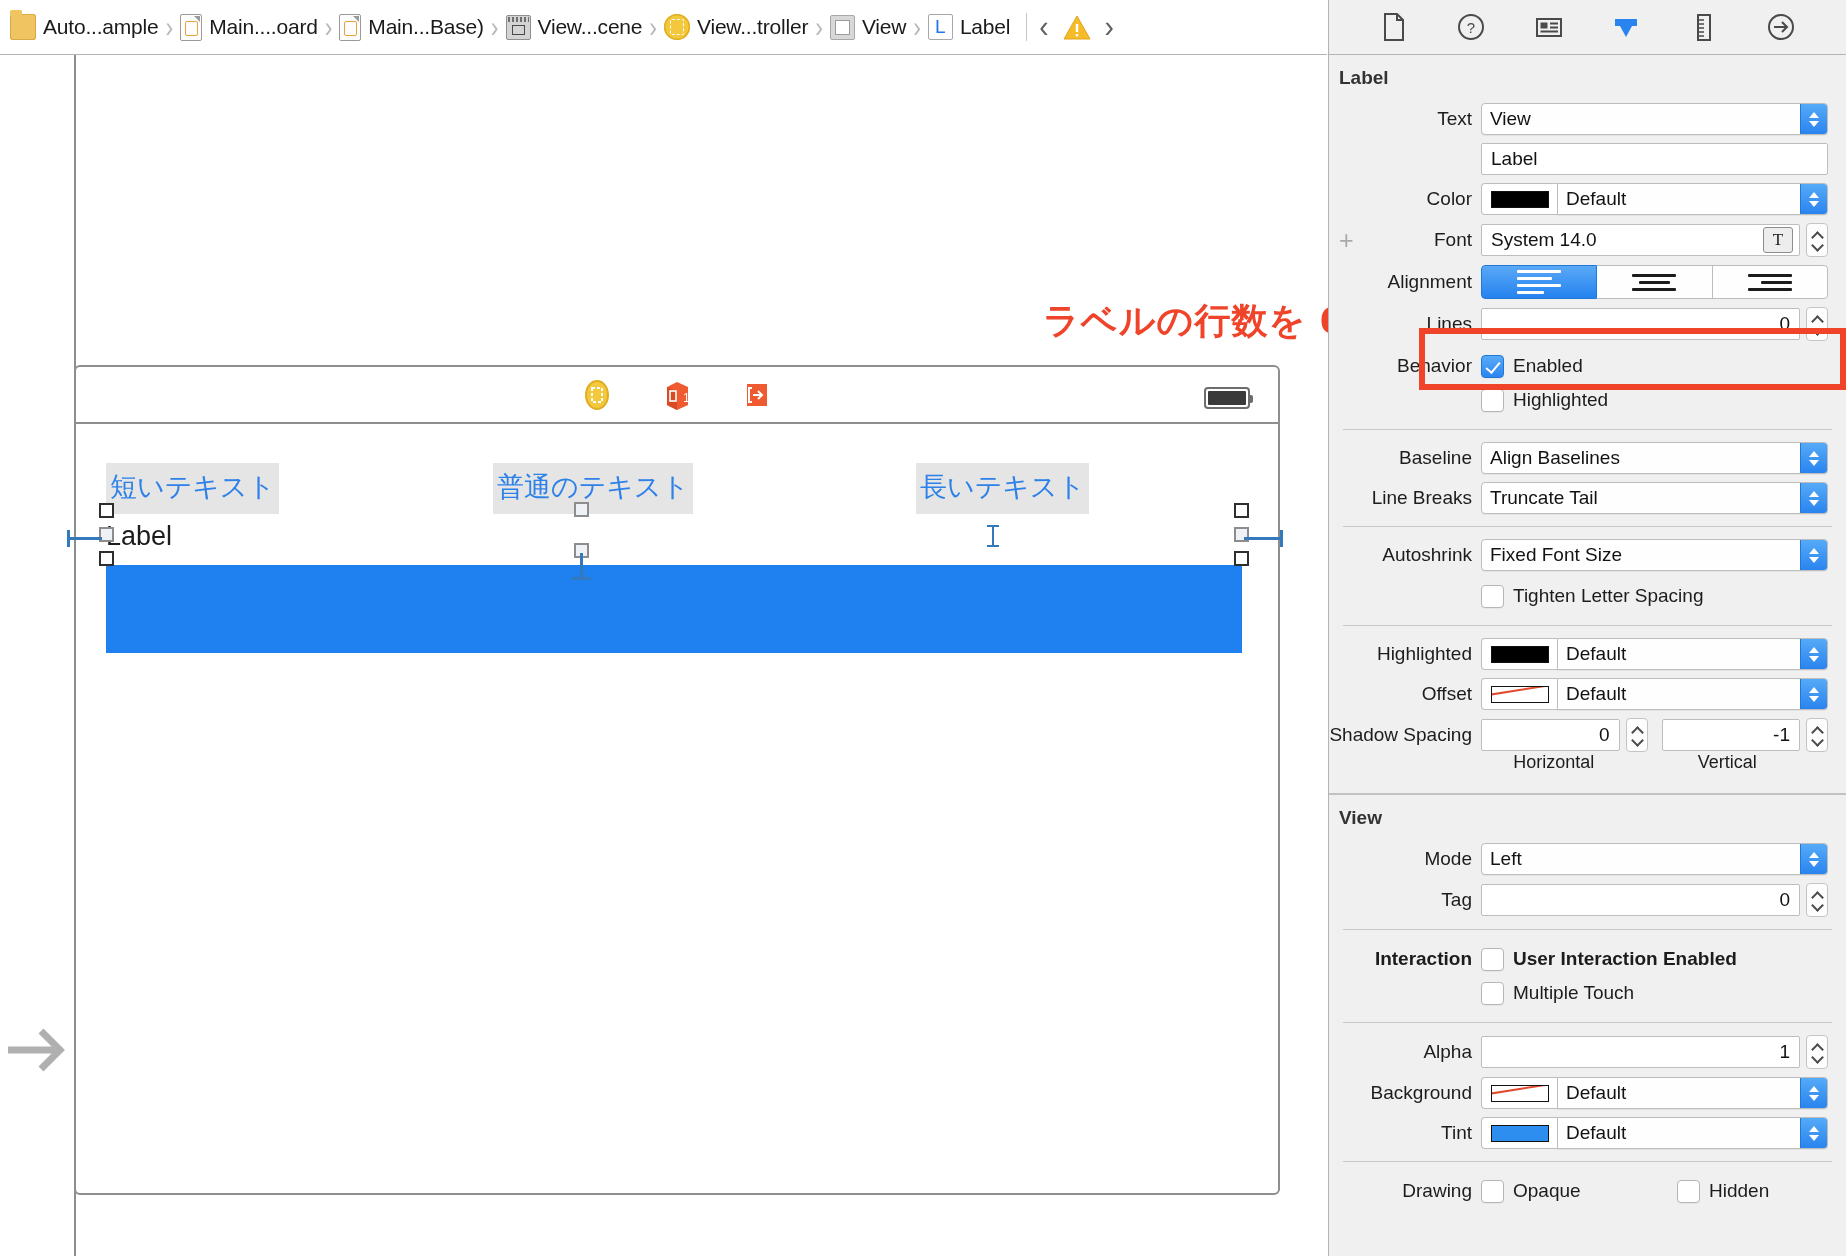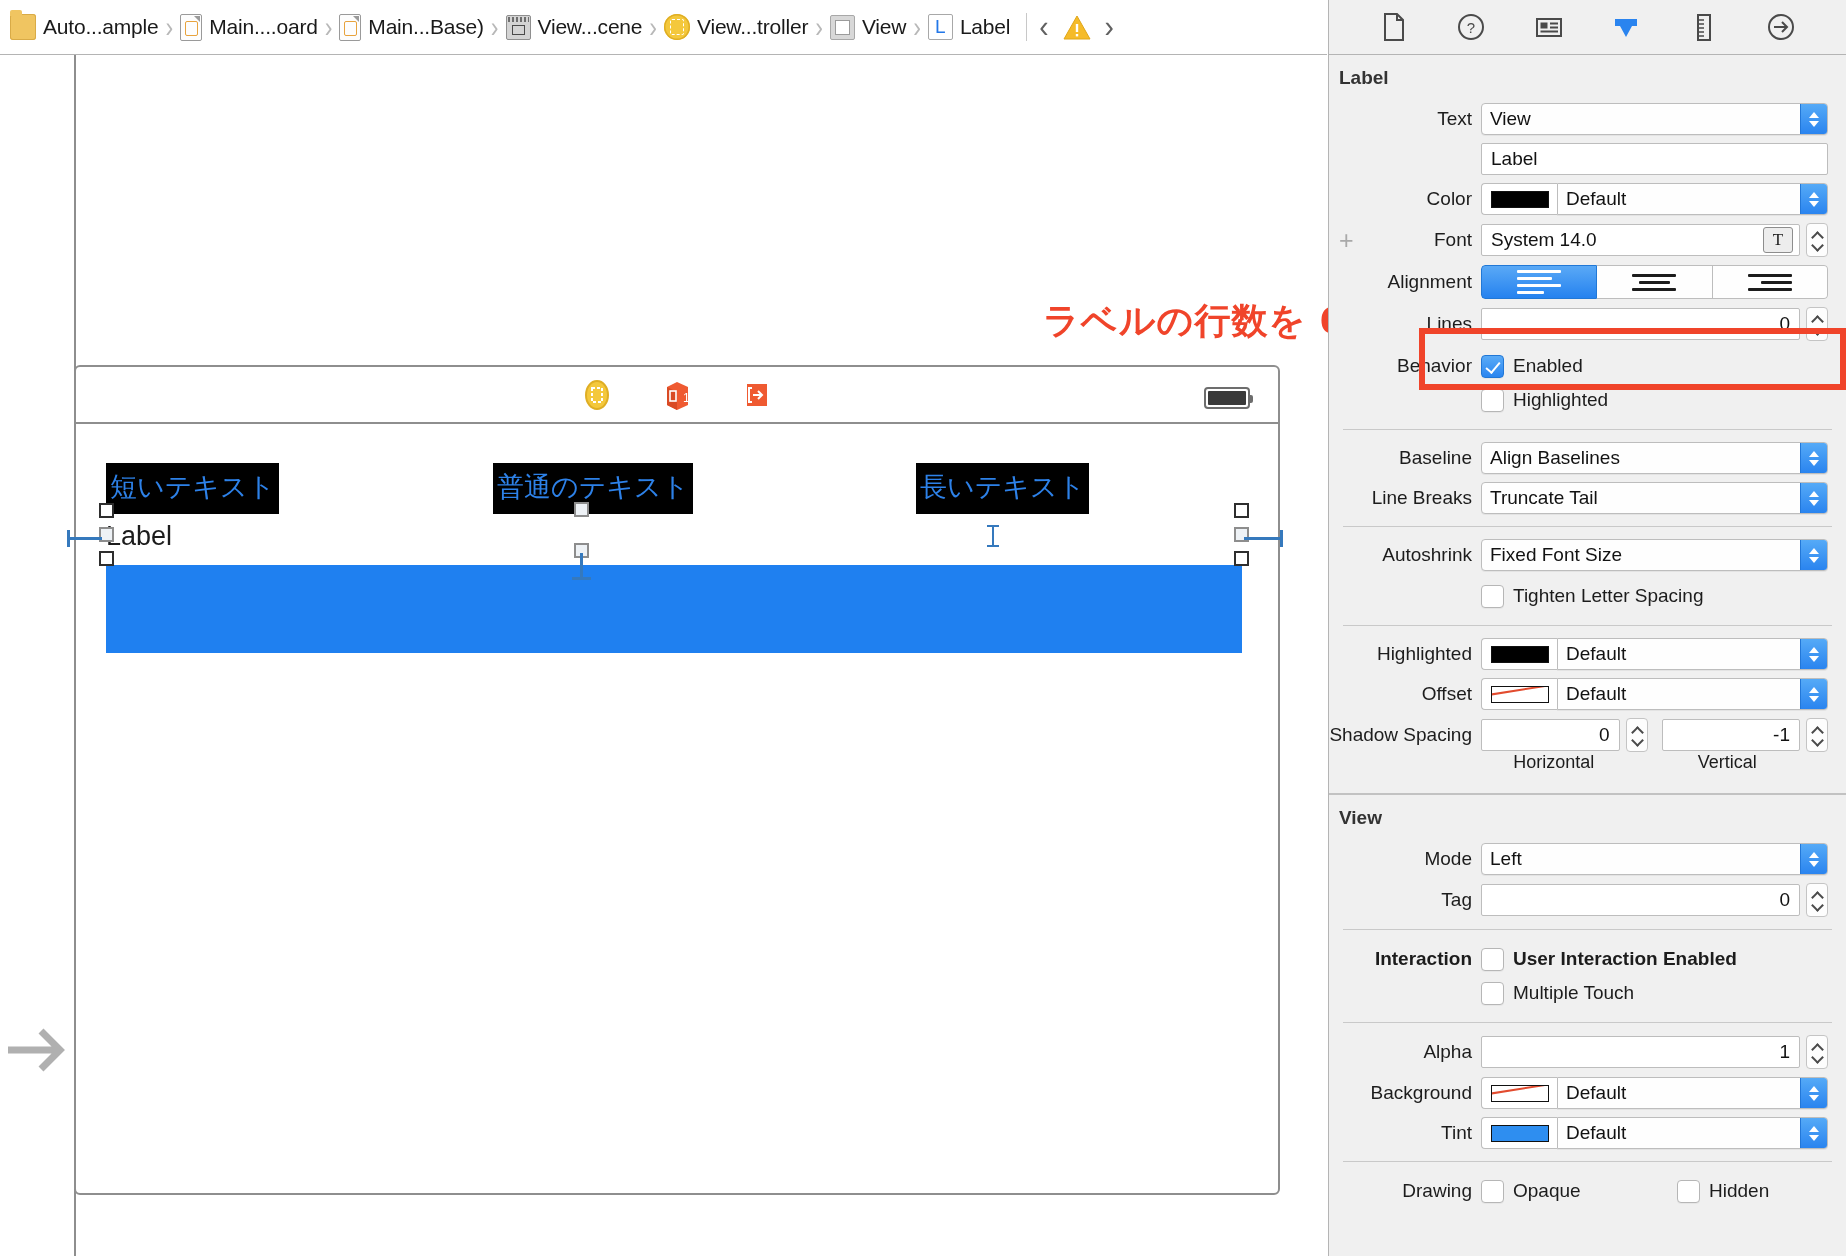--- a/index.html
+++ b/index.html
@@ -155,21 +155,21 @@
     content: ""; position: absolute; left: 2px; top: 2px; right: 2px; bottom: 2px;
     background: #3a3a3a; border-radius: 1px;
   }
   .battery::after {
     content: ""; position: absolute; right: -5px; top: 6px; width: 3px; height: 8px;
     background: #6d6d6d; border-radius: 0 2px 2px 0;
   }
 
   .jp-label {
     position: absolute;
-    background: #000000;
+    background: #e5e5e5;
     color: #2d81e8;
     font-size: 27px;
     font-family: "DejaVu Sans", "Liberation Sans", sans-serif;
     padding: 10px 4px 14px 4px;
     white-space: nowrap;
     line-height: 1;
   }
 
   .sel-label {
     position: absolute; left: 30px; top: 156px;

